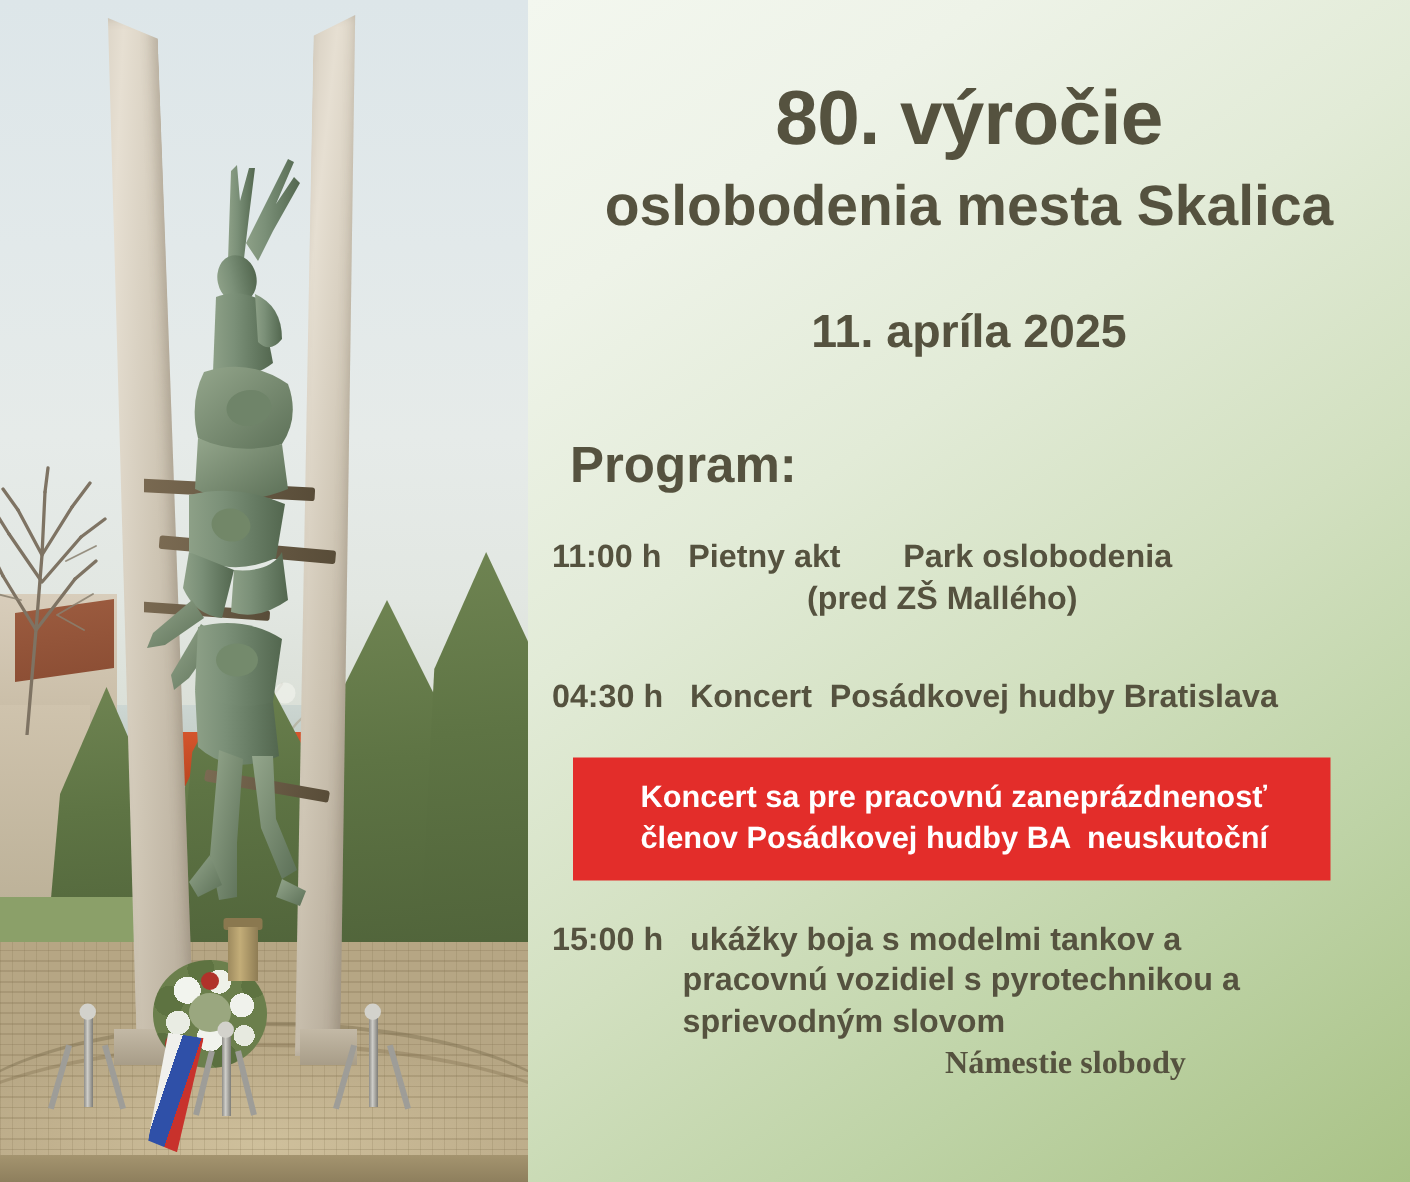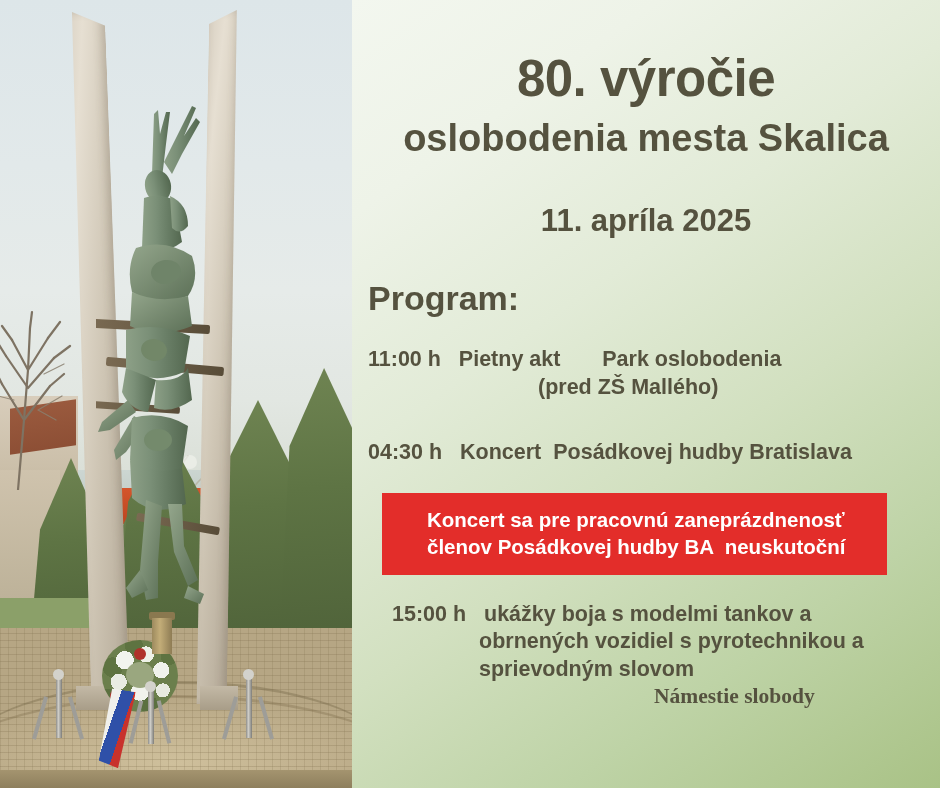--- a/index.html
+++ b/index.html
@@ -321,21 +321,21 @@
   }
   .date {
     margin: 0;
     padding-top: 44px;
     text-align: center;
     font-size: 31px;
     font-weight: bold;
     color: #55523f;
   }
   .program-head {
-    margin: 0;
+    margin: 12px;
     padding: 40px 0 0 16px;
     font-size: 34px;
     font-weight: bold;
     color: #55523f;
   }
 
   .entries {
     padding: 0 12px 0 16px;
     font-size: 21.5px;
     font-weight: bold;
@@ -344,21 +344,21 @@
   }
 
   .entry { margin-top: 26px; }
   .entry-line { display: block; white-space: pre; }
   .indent-1 { padding-left: 170px; }
   .indent-2 { padding-left: 87px; }
   .indent-3 { padding-left: 262px; font-family: Liberation Serif, serif; }
 
   .entry-1 { margin-top: 28px; }
   .entry-2 { margin-top: 38px; }
-  .entry-3 { margin-top: 26px; margin-left: 24px; }
+  .entry-3 { margin-top: 26px; }
 
   .notice {
     margin: 26px 0 0 14px;
     width: 505px;
     background: #e32d2a;
     color: #ffffff;
     padding: 13px 0 14px 45px;
     box-sizing: border-box;
     font-size: 20.5px;
     font-weight: bold;
@@ -544,20 +544,20 @@
         <span class="entry-line">04:30 h   Koncert  Posádkovej hudby Bratislava</span>
       </div>
 
       <div class="notice">
         <span class="notice-line">Koncert sa pre pracovnú zaneprázdnenosť</span>
         <span class="notice-line">členov Posádkovej hudby BA  neuskutoční</span>
       </div>
 
       <div class="entry entry-3">
         <span class="entry-line">15:00 h   ukážky boja s modelmi tankov a</span>
-        <span class="entry-line indent-2">obrnených vozidiel s pyrotechnikou a</span>
+        <span class="entry-line indent-2">pracovnú vozidiel s pyrotechnikou a</span>
         <span class="entry-line indent-2">sprievodným slovom</span>
         <span class="entry-line indent-3">Námestie slobody</span>
       </div>
 
     </div>
   </div>
 </div>
 
 </body></html>

